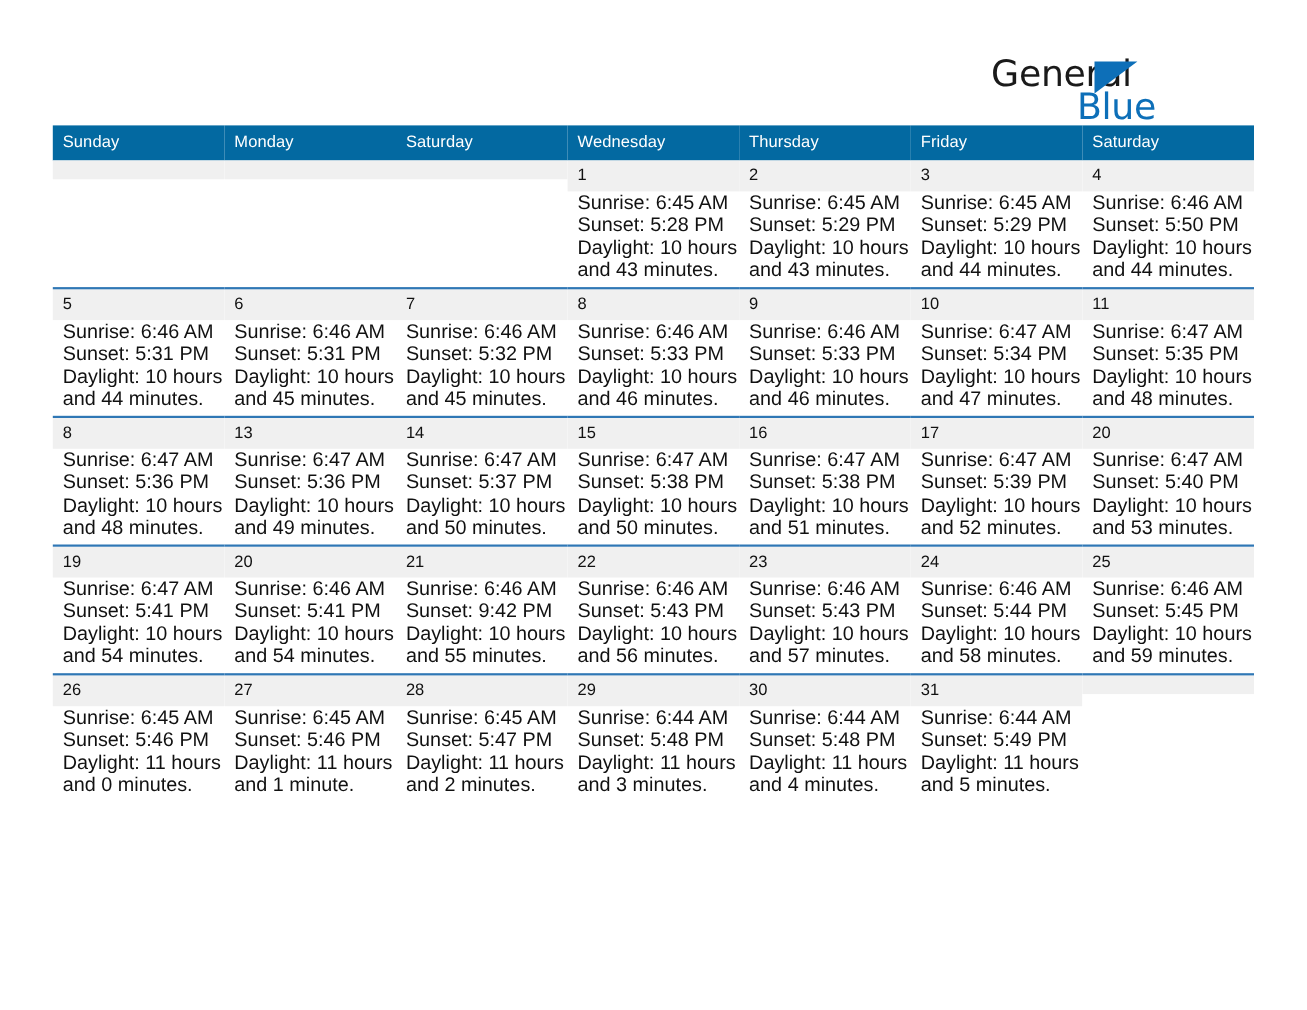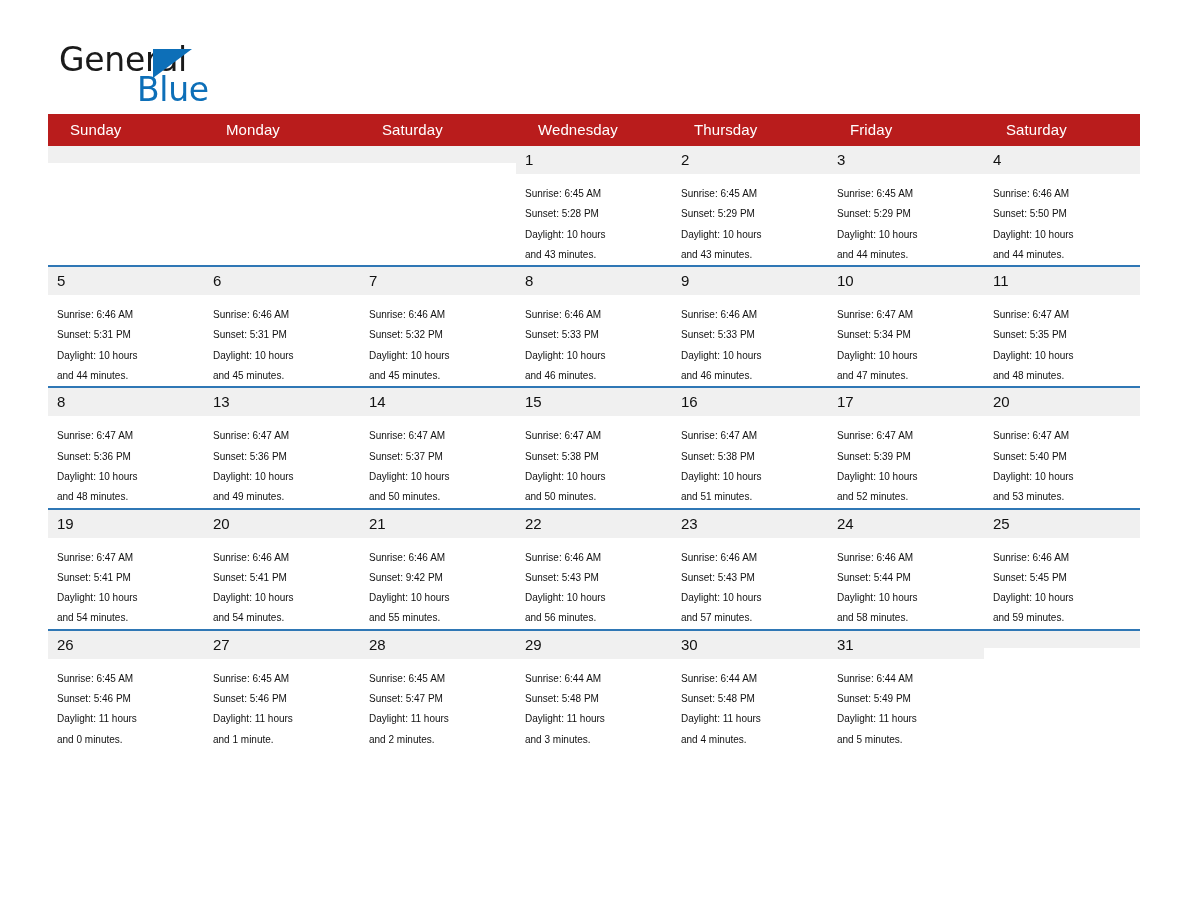--- a/index.html
+++ b/index.html
@@ -18,25 +18,26 @@
     position: relative;
     width: 1188px;
     height: 918px;
     box-sizing: border-box;
     padding: 0 48px;
   }
 
   
   .topbar {
     display: flex;
-    align-items: center;
+    align-items: flex-end;
     justify-content: space-between;
     padding-top: 44px;
     height: 104px;
     box-sizing: border-box;
+    flex-direction: column;
   }
   .logo {
     position: relative;
     width: 250px;
     height: 74px;
     user-select: none;
   }
   .logo-general {
     position: absolute;
     left: 11px;
@@ -90,26 +91,26 @@
   
   .calendar {
     margin-top: 10px;
     width: 1092px;
     border-collapse: collapse;
     table-layout: fixed;
   }
   .calendar col { width: 156px; }
 
   thead th {
-    background: #b91c1c;
+    background: #0369a1;
     color: #ffffff;
     font-size: 15px;
     font-weight: 400;
     text-align: left;
-    padding: 7px 0 8px 22px;
+    padding: 7px 0 8px 9px;
     height: 16px;
     letter-spacing: 0.1px;
   }
 
   td.day-cell {
     vertical-align: top;
     padding: 0;
     border-top: 2px solid #2f77b5;
     background: #ffffff;
     height: 115px;
@@ -123,22 +124,22 @@
     line-height: 17px;
     padding: 5px 0 6px 9px;
     color: #111111;
     min-height: 17px;
     box-sizing: border-box;
   }
   .daynum.empty {
     color: transparent;
   }
   .details {
-    padding: 10px 9px 0 9px;
-    font-size: 10px;
+    padding: 0 9px 0 9px;
+    font-size: 18px;
     line-height: 20.3px;
     color: #111111;
   }
   .details div { white-space: nowrap; }
   .details.empty { visibility: hidden; }
 </style>
 </head>
 <body>
 
 <div class="page">

